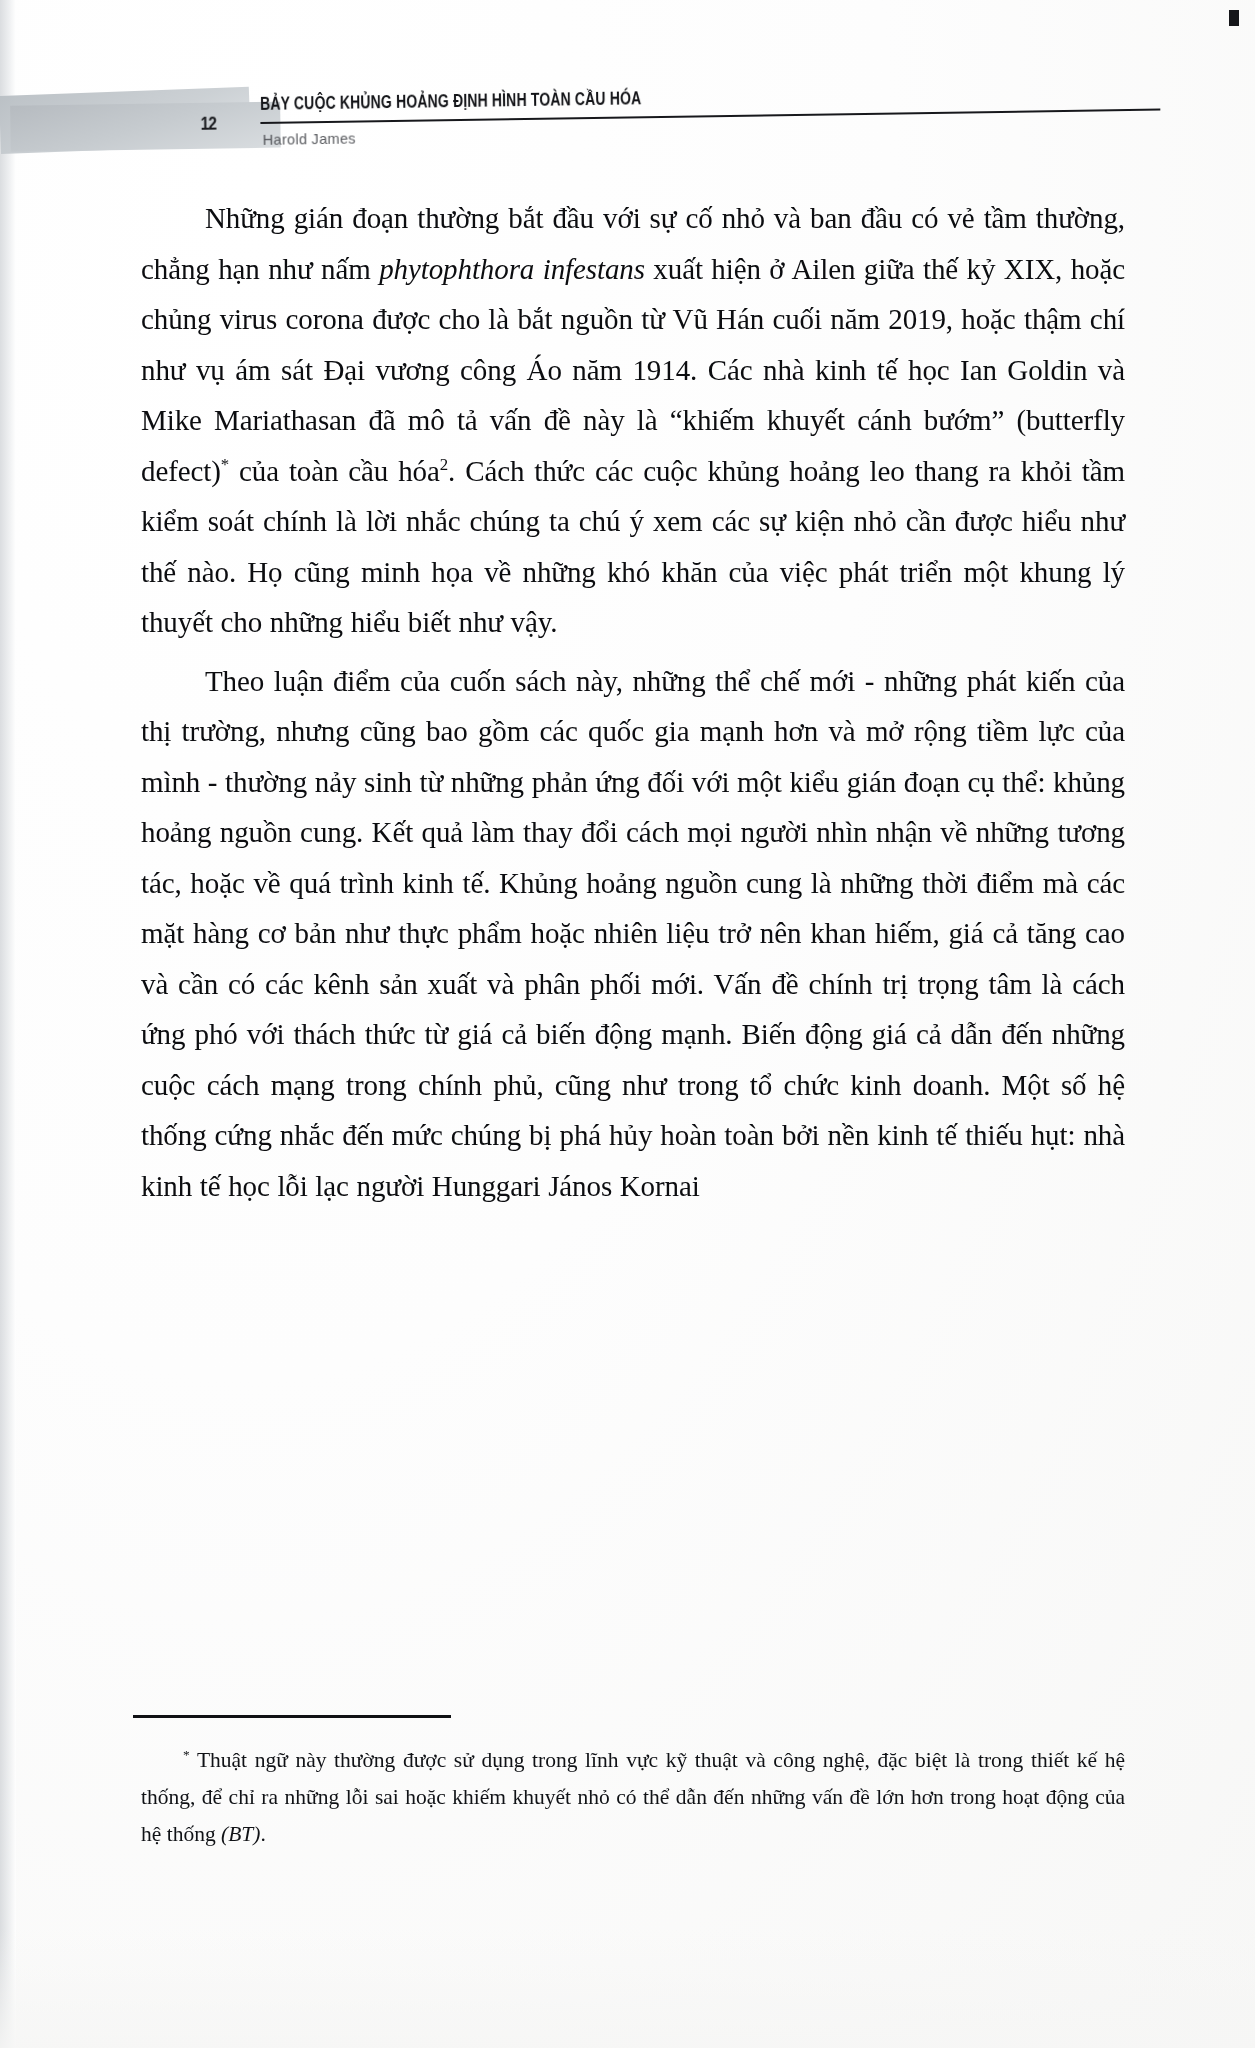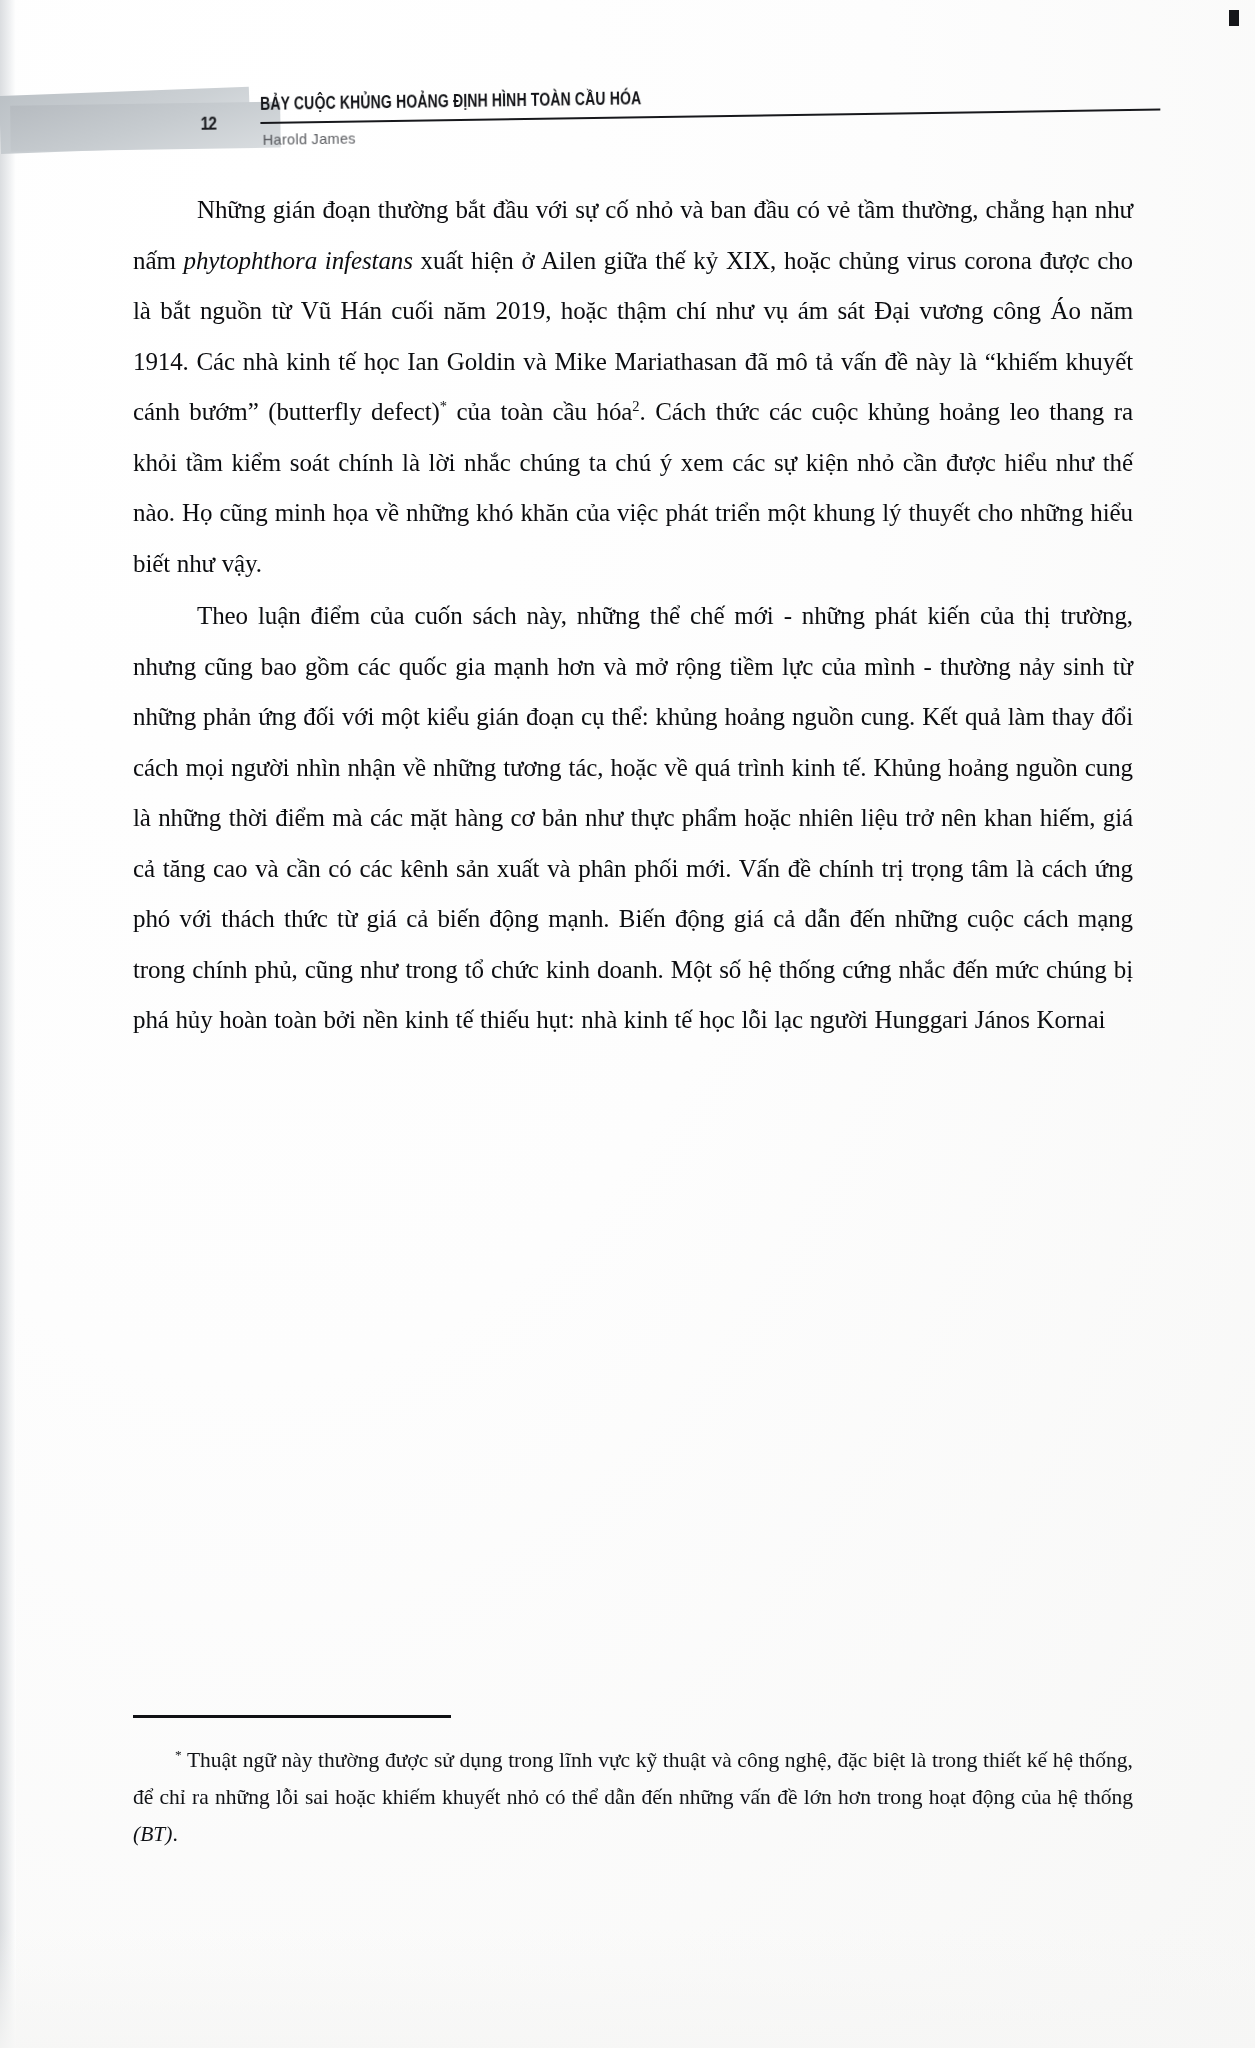--- a/index.html
+++ b/index.html
@@ -116,22 +116,22 @@
   }
 
   
   .body-col {
     position: absolute;
     left: 133px;
     top: 185px;
     width: 1000px;
   }
   p.para {
-    margin: 0;
-    font-size: 25px;
+    margin: 8px;
+    font-size: 29px;
     line-height: 50.5px;
     text-align: justify;
     text-indent: 64px;
     letter-spacing: -0.1px;
     word-spacing: .5px;
     color: #0c0d10;
   }
   p.para + p.para { margin-top: 2px; }
   p.para i, p.para em { font-style: italic; }
   sup.fn {
@@ -147,21 +147,21 @@
     top: 1715px;
     width: 1000px;
   }
   .footnote-rule {
     width: 318px;
     height: 3px;
     background: #101114;
     margin-bottom: 24px;
   }
   .footnote p {
-    margin: 0;
+    margin: 8px;
     font-size: 21.5px;
     line-height: 37px;
     text-align: justify;
     text-indent: 42px;
     color: #101216;
   }
   .footnote sup.fn { font-size: .62em; }
 
   
   .ink { filter: blur(.18px); }

